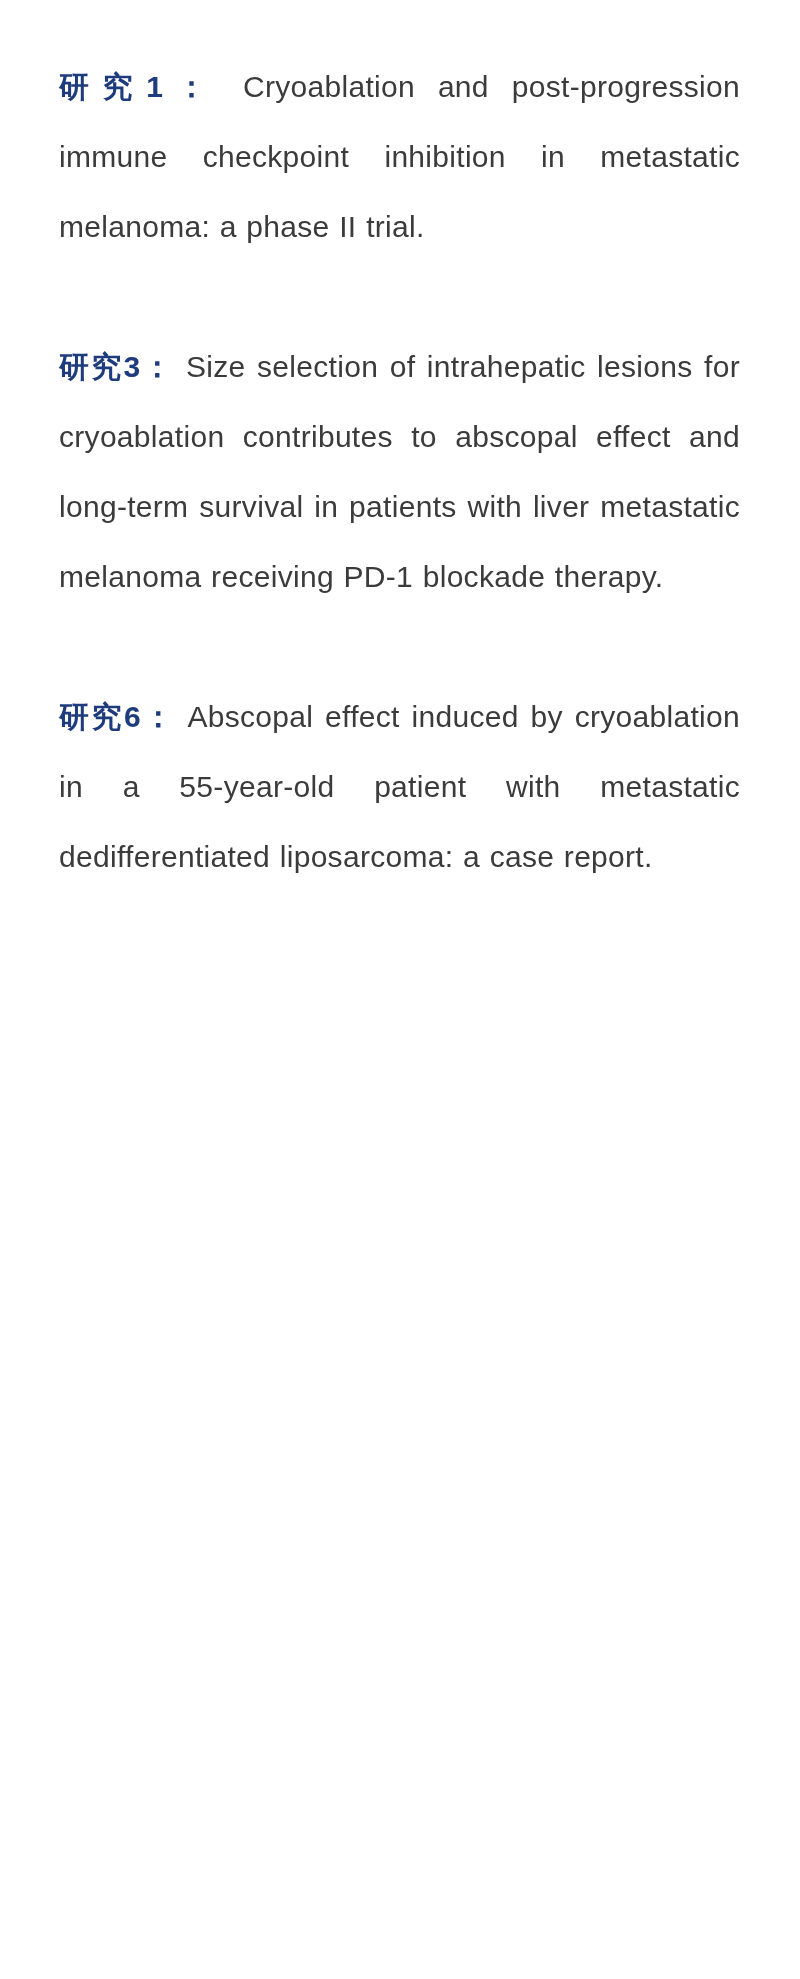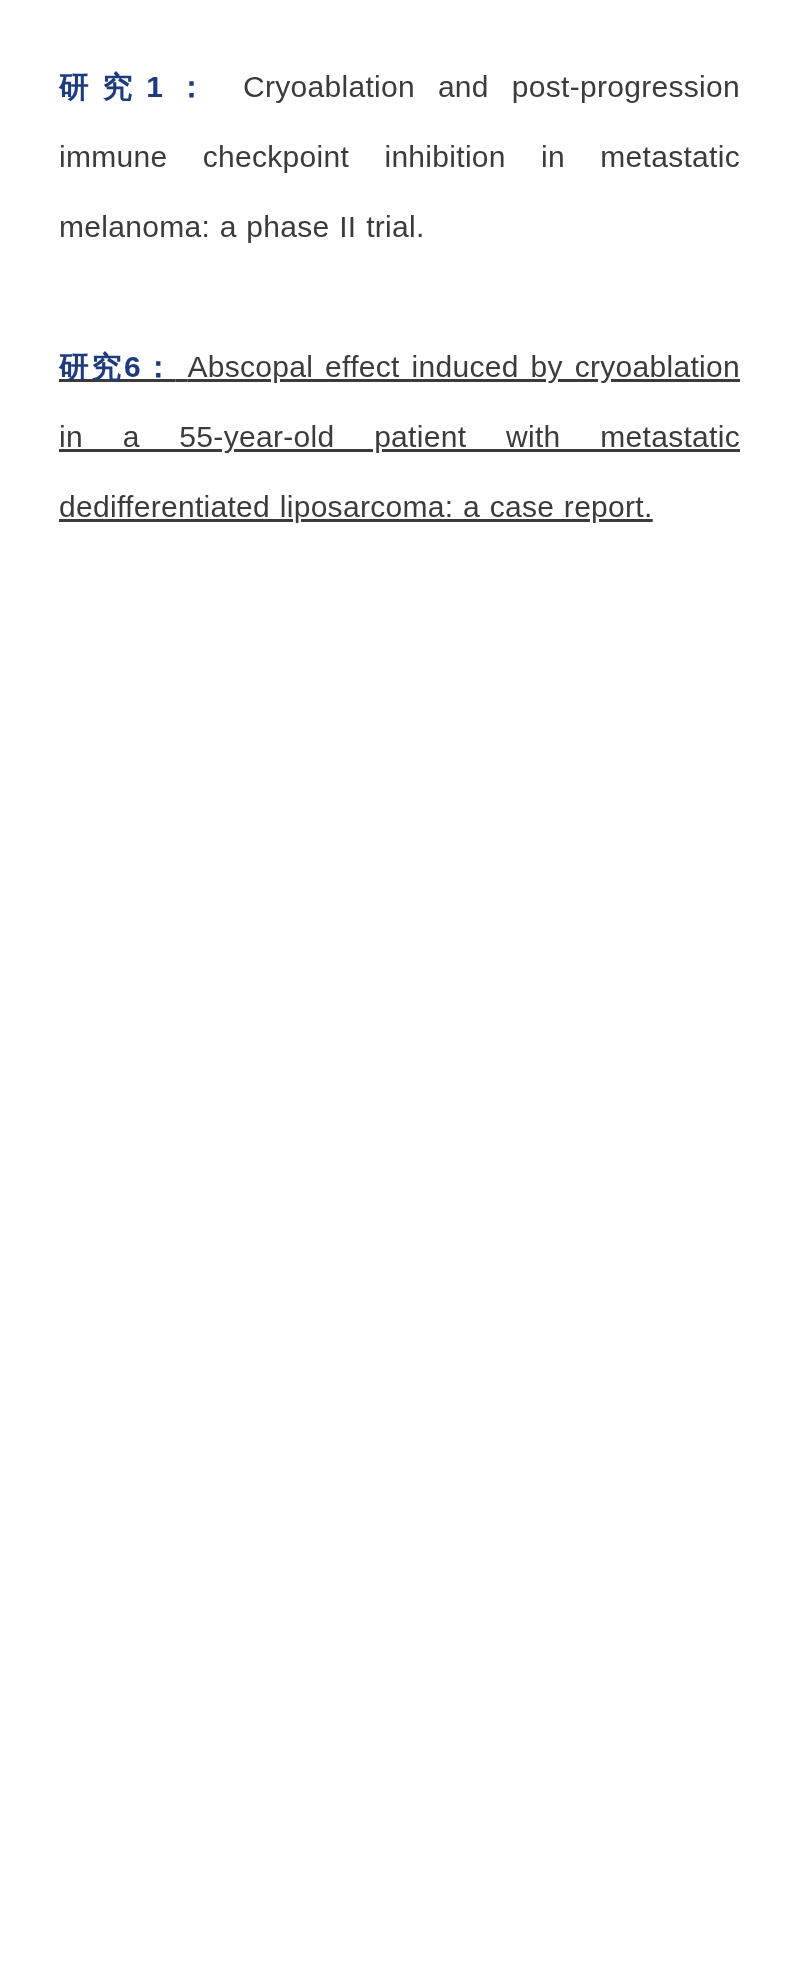--- a/index.html
+++ b/index.html
@@ -21,38 +21,41 @@
     font-size: 30px;
     line-height: 70px;
     text-align: justify;
     text-justify: inter-word;
     color: #3b3b3b;
     letter-spacing: 0.3px;
     word-spacing: 1px;
   }
   .study:last-child {
     margin-bottom: 0;
-    text-decoration: underline;
   }
   .study-label {
     color: #1e3b7d;
     font-weight: 700;
   }
 </style>
 </head>
 <body>
 
 <div class="page">
 
   <p class="study">
     <span class="study-label">研究1：</span>
     <span class="study-title">Cryoablation and post-progression immune checkpoint inhibition in metastatic melanoma: a phase II trial.</span>
   </p>
 
 
+  <p class="study">
+    <span class="study-label">研究3：</span>
+    <span class="study-title">Size selection of intrahepatic lesions for cryoablation contributes to abscopal effect and long-term survival in patients with liver metastatic melanoma receiving PD-1 blockade therapy.</span>
+  </p>
 
 
 
   <p class="study">
     <span class="study-label">研究6：</span>
     <span class="study-title">Abscopal effect induced by cryoablation in a 55-year-old patient with metastatic dedifferentiated liposarcoma: a case report.</span>
   </p>
 
 </div>
 

